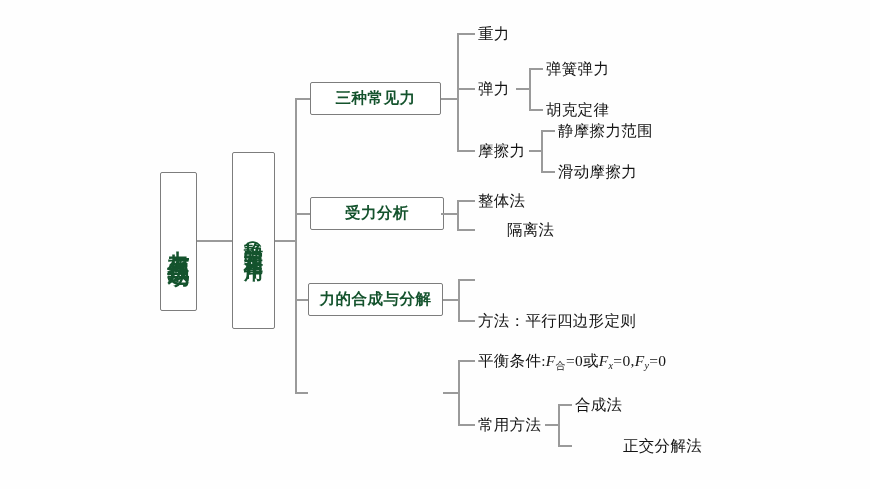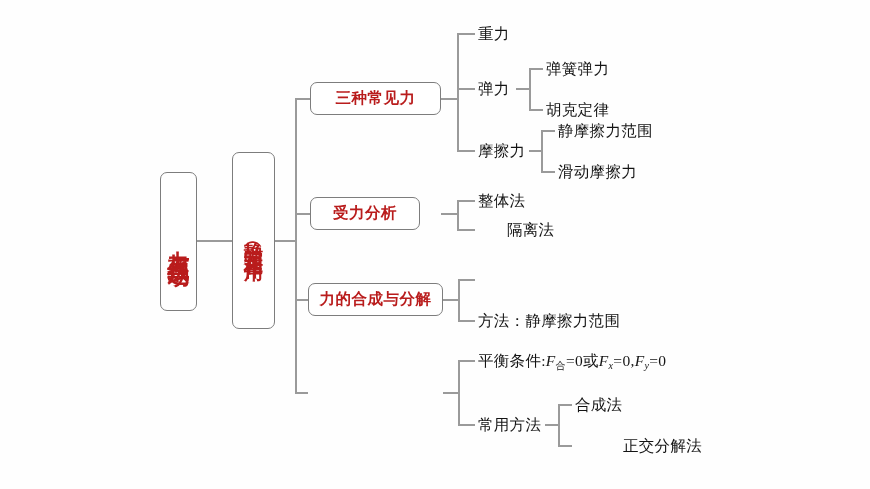--- a/index.html
+++ b/index.html
@@ -13,25 +13,25 @@
 
   
   .ln{position:absolute;background:#9a9a9a;}
   .lnh{height:1.6px;}
   .lnv{width:1.6px;}
 
   
   .box{
     position:absolute;
     border:1.3px solid #7d7d7d;
-    border-radius:7px;
+    border-radius:2px;
     background:#fff;
     display:flex;align-items:center;justify-content:center;
     box-sizing:border-box;
-    color:#b91c1c;
+    color:#14532d;
     letter-spacing:.5px;
   }
   .box.vert{
     writing-mode:vertical-rl;
     text-orientation:upright;
     letter-spacing:3px;
     font-weight:700;
   }
   .b-root{font-size:22px;}
   .b-sub{font-size:19px;}
@@ -59,21 +59,21 @@
   </div>
 
   <div class="box vert b-sub" style="left:232px;top:152px;width:43px;height:177px;">
     <span>静力学（相互作用）</span>
   </div>
 
   <div class="box b-lvl2" style="left:310px;top:82px;width:131px;height:33px;">
     <span>三种常见力</span>
   </div>
 
-  <div class="box b-lvl2" style="left:310px;top:197px;width:110px;height:33px;">
+  <div class="box b-lvl2" style="left:310px;top:197px;width:134px;height:33px;">
     <span>受力分析</span>
   </div>
 
   <div class="box b-lvl2" style="left:308px;top:283px;width:135px;height:33px;">
     <span>力的合成与分解</span>
   </div>
 
 
   <div class="ln lnh" style="left:197px;top:240px;width:35px;"></div>
 
@@ -112,21 +112,21 @@
   <div class="ln lnv" style="left:457px;top:200px;height:30px;"></div>
   <div class="ln lnh" style="left:457px;top:200px;width:18px;"></div>
   <div class="ln lnh" style="left:457px;top:229px;width:18px;"></div>
   <div class="lbl" style="left:478px;top:193px;">整体法</div>
   <div class="lbl" style="left:478px;top:222px;padding-left:29px;">隔离法</div>
 
   <div class="ln lnh" style="left:443px;top:299px;width:16px;"></div>
   <div class="ln lnv" style="left:458px;top:279px;height:41px;"></div>
   <div class="ln lnh" style="left:458px;top:279px;width:17px;"></div>
   <div class="ln lnh" style="left:458px;top:320px;width:17px;"></div>
-  <div class="lbl" style="left:478px;top:313px;">方法：静摩擦力范围</div>
+  <div class="lbl" style="left:478px;top:313px;">方法：平行四边形定则</div>
 
   <div class="ln lnh" style="left:443px;top:392px;width:16px;"></div>
   <div class="ln lnv" style="left:458px;top:360px;height:64px;"></div>
   <div class="ln lnh" style="left:458px;top:360px;width:17px;"></div>
   <div class="ln lnh" style="left:458px;top:424px;width:17px;"></div>
 
   <div class="lbl" style="left:478px;top:353px;">
     <span>平衡条件:</span><span class="it">F</span><sub>合</sub><span>=0</span><span>或</span><span class="it">F</span><sub class="it">x</sub><span>=0,</span><span class="it">F</span><sub class="it">y</sub><span>=0</span>
   </div>
 

